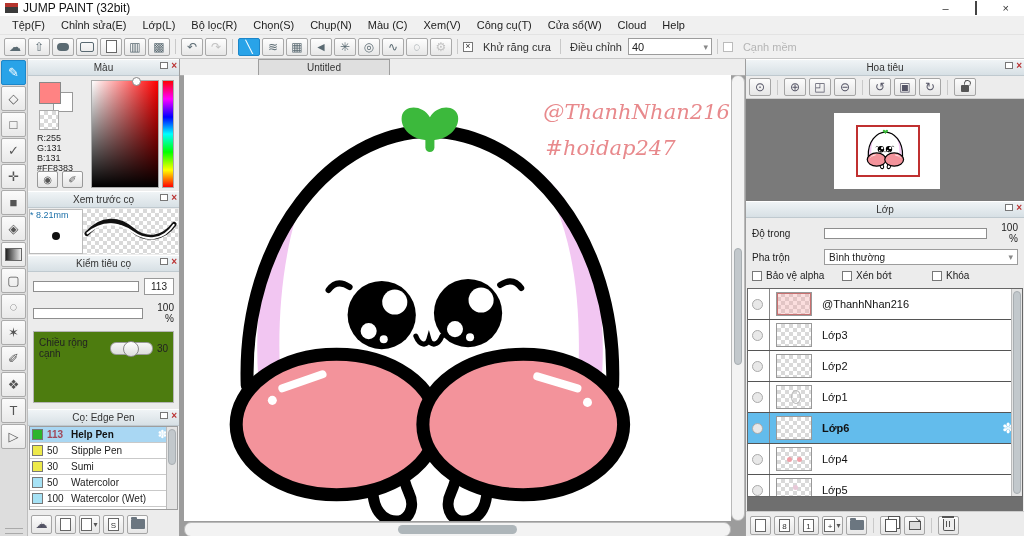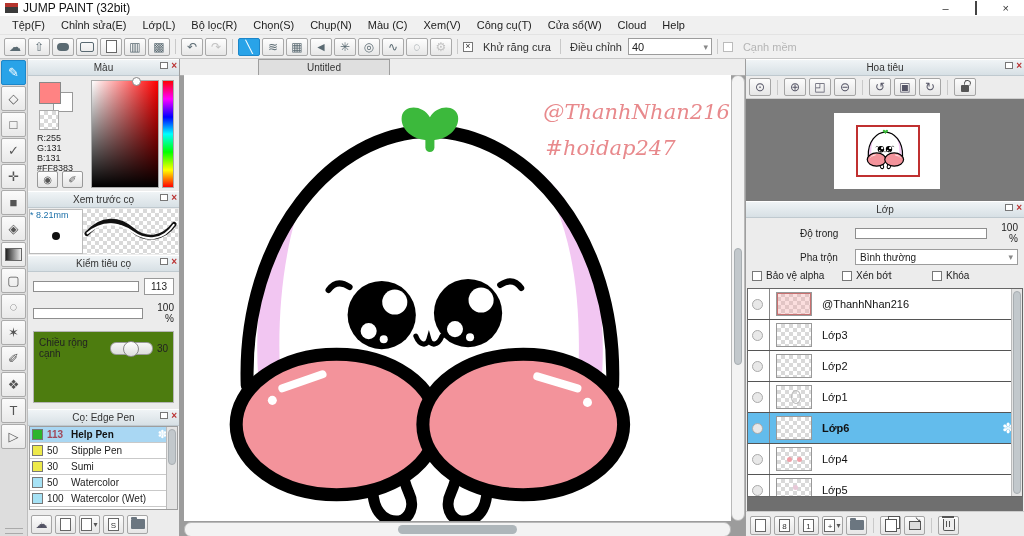--- a/index.html
+++ b/index.html
@@ -125,21 +125,21 @@
   .lockic{width:8px;height:7px;background:#555;position:relative;border-radius:1px;margin-top:3px;}
   .lockic:before{content:"";position:absolute;left:1px;top:-5px;width:5px;height:5px;border:1.5px solid #555;border-bottom:none;
                  border-radius:4px 4px 0 0;transform:translateX(2px) rotate(12deg);}
   .navbody{height:102px;background:#7A7A7A;position:relative;}
   .navpage{position:absolute;left:88px;top:14px;width:106px;height:76px;background:#FFF;}
   .navimg{position:absolute;left:22px;top:12px;width:64px;height:52px;border:2px solid #C03030;box-sizing:border-box;background:#FFF;}
   
   .layerspanel{flex:1;display:flex;flex-direction:column;min-height:0;}
   .lctrl{padding:4px 6px 2px 6px;background:#ECECEC;font-size:10px;color:#222;}
   .lrow{display:flex;align-items:center;margin-bottom:5px;}
-  .llabel{width:55px;margin-left:48px;}
+  .llabel{width:72px;}
   .ldd{flex:1;height:16px;border:1px solid #9C9C9C;background:#FFF;display:flex;align-items:center;justify-content:space-between;
        padding:0 4px;box-sizing:border-box;}
   .lchecks{display:flex;align-items:center;gap:4px;margin:3px 0 5px 0;}
   .lchecks .chk{display:flex;align-items:center;flex:1;}
   .llist{flex:1;background:#8A8A8A;border:1px solid #666;margin:0 1px;position:relative;overflow:hidden;}
   .lyrrow{height:30px;background:#FFF;border-bottom:1px solid #555;display:flex;align-items:center;padding-left:4px;position:relative;}
   .lyrrow.sel{background:#63BCEC;}
   .viscir{width:9px;height:9px;border-radius:50%;border:1px solid #AAA;background:#E8E8E8;margin-right:6px;}
   .lsep{width:1px;align-self:stretch;background:#888;margin-right:6px;}
   .lthumb{width:36px;height:24px;border:1px solid #999;box-sizing:border-box;margin-right:10px;position:relative;}

